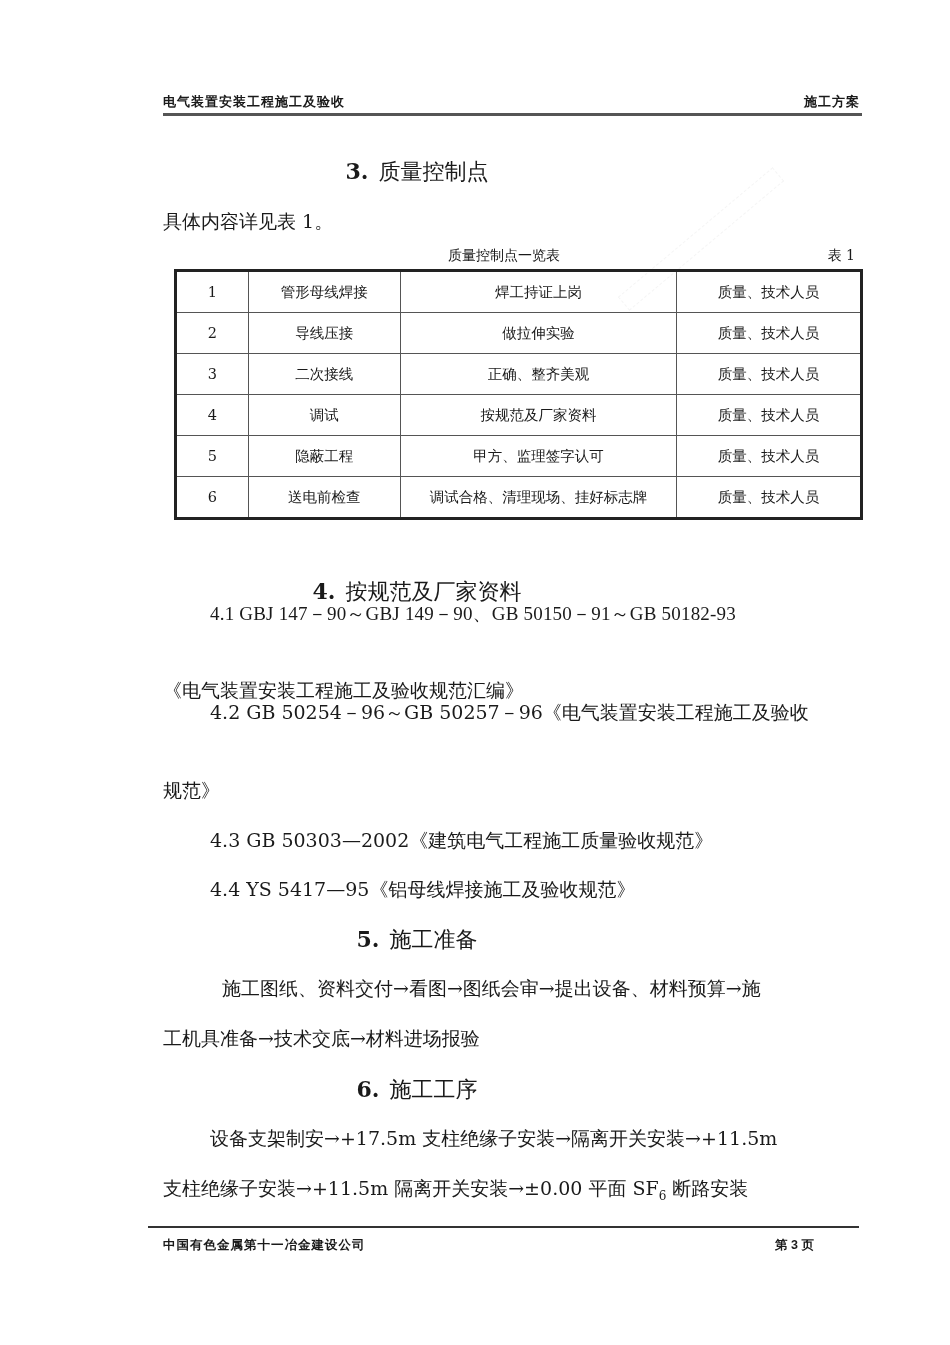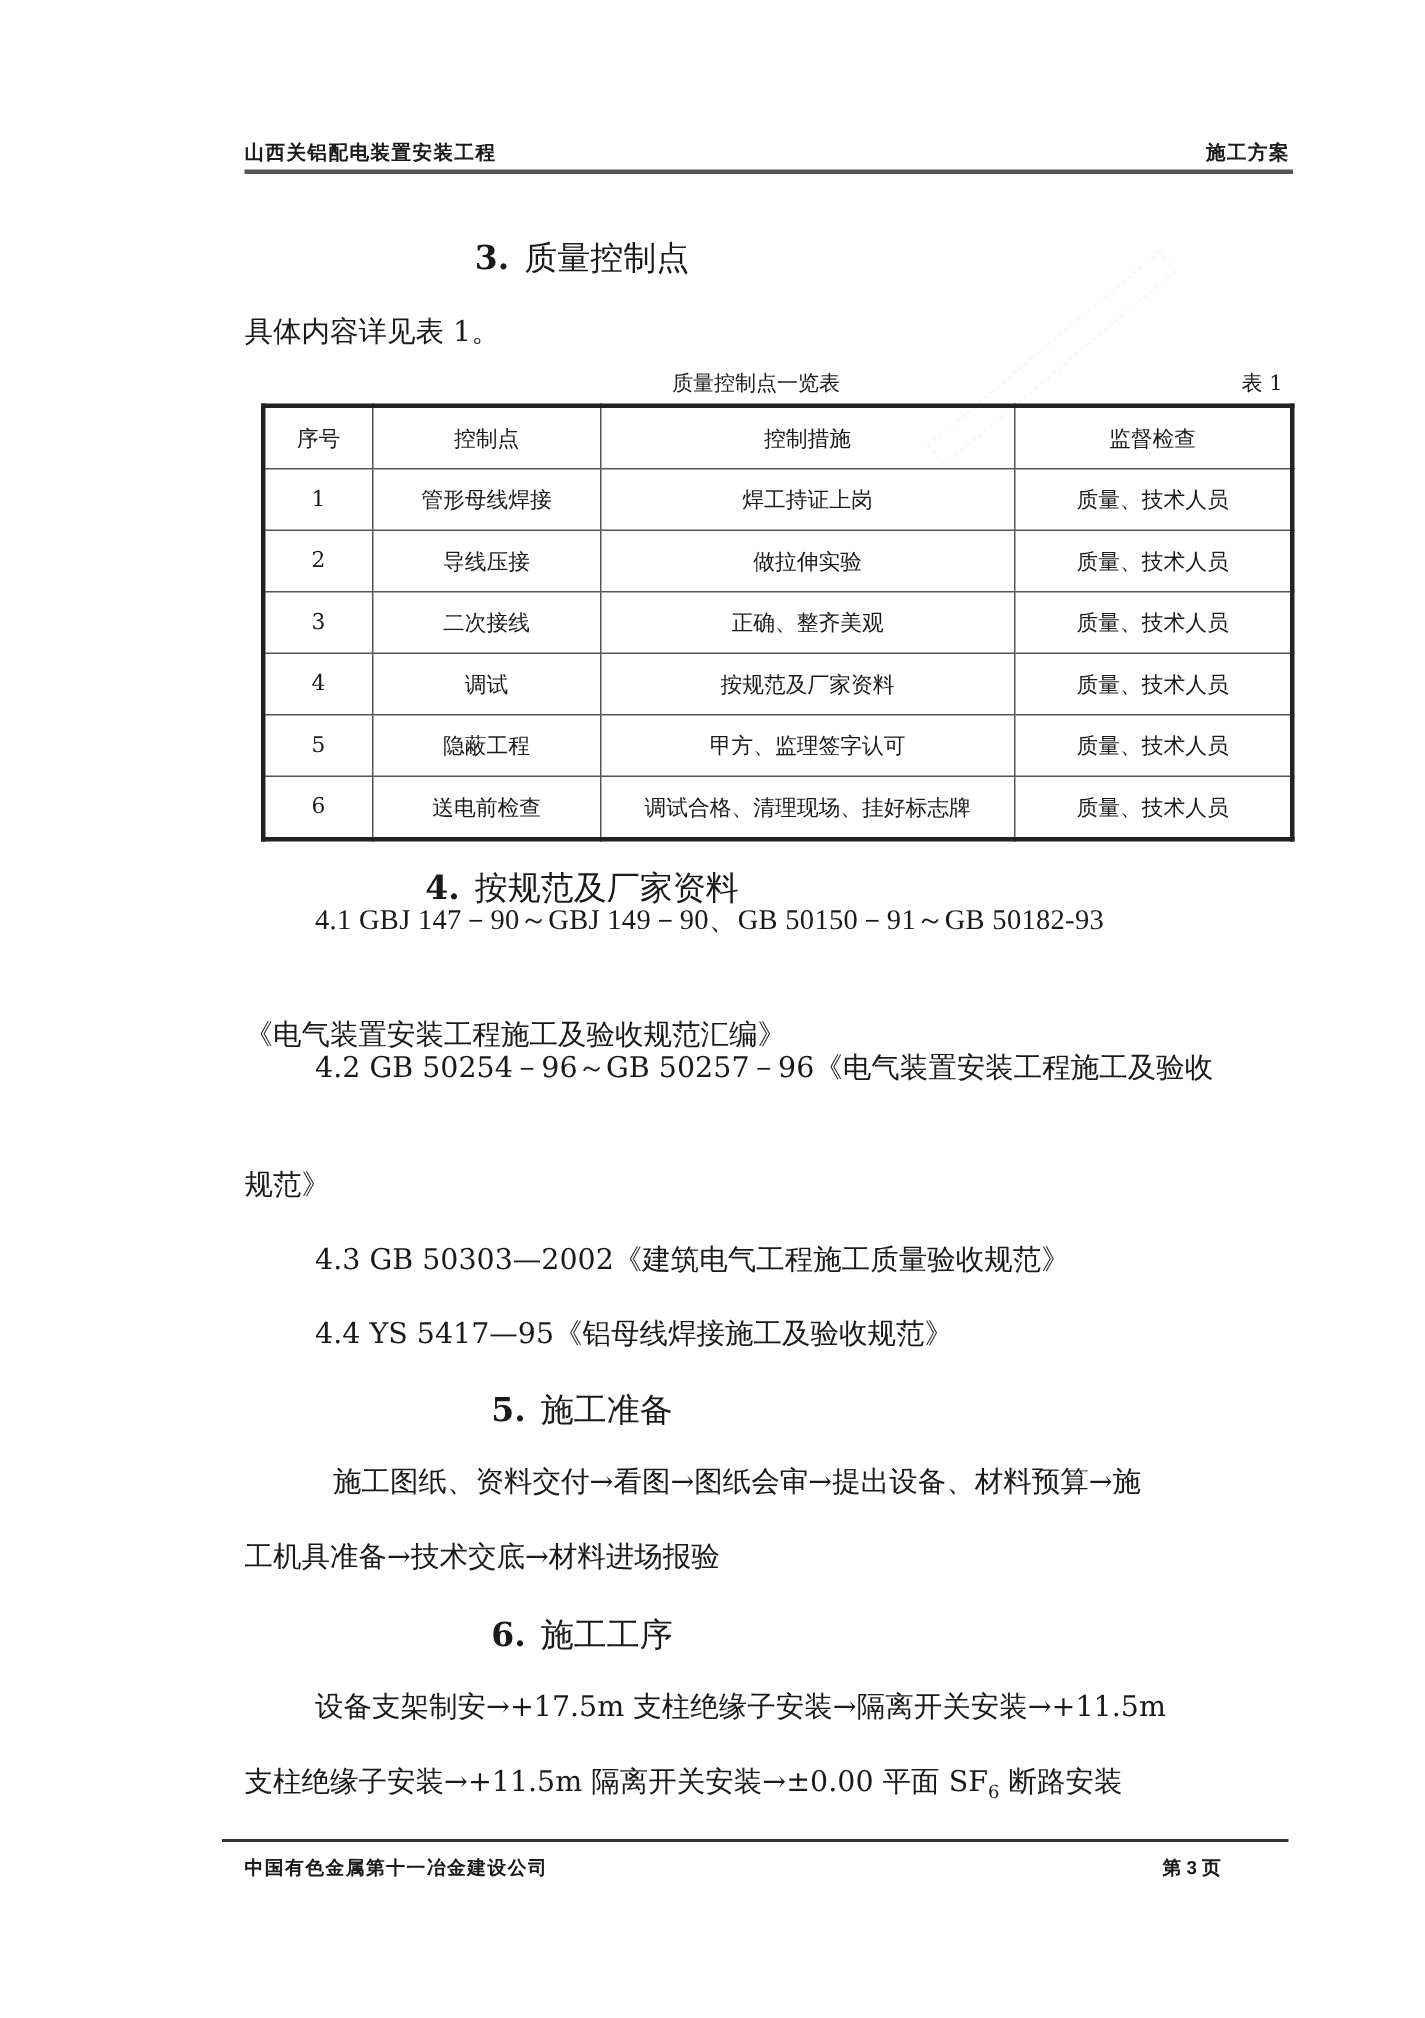--- a/index.html
+++ b/index.html
@@ -4,21 +4,21 @@
 <style>
   html, body { margin:0; padding:0; background:#ffffff; }
   body { width:950px; height:1345px; position:relative; overflow:hidden;
          font-family:"DejaVu Serif","Liberation Serif",serif; color:#1a1a1a; }
   .abs { position:absolute; }
   .hdr-left { left:163px; top:93px; font-size:13px; font-weight:bold; letter-spacing:1px;
               font-family:"DejaVu Sans","Liberation Sans",sans-serif; }
   .hdr-right { right:90px; top:93px; font-size:13px; font-weight:bold; letter-spacing:1px;
                font-family:"DejaVu Sans","Liberation Sans",sans-serif; }
   .hdr-rule { left:163px; top:113px; width:699px; height:3px; background:#555; }
-  .h2 { left:0; width:776px; text-align:center; font-size:22px; }
+  .h2 { left:0; width:776px; text-align:center; font-size:22px;padding-left:29px; }
   .h2 .num { font-weight:bold; margin-right:10px; }
   .para { left:163px; font-size:19px; line-height:24px; white-space:nowrap; }
   .indent { left:210px; }
   .caption { left:448px; top:247px; font-size:14px; }
   .tabno { right:95px; top:247px; font-size:14px;text-align:right; }
   table.qc { position:absolute; left:174px; top:269px; width:689px; border-collapse:collapse;
              border:3px solid #222; font-size:14.5px; }
   table.qc td, table.qc th { border:1px solid #555; text-align:center; height:40px; padding:0;
              font-weight:normal; }
   table.qc tr.head th { height:40px; }
@@ -27,47 +27,41 @@
               font-family:"DejaVu Sans","Liberation Sans",sans-serif; }
   .ftr-right { left:775px; top:1237px; font-size:12.5px; font-weight:bold;
                font-family:Liberation Sans, sans-serif; }
   .wm { left:600px; top:230px; width:200px; height:16px; transform:rotate(-40deg);
         border:1px dashed #eee; opacity:.6; }
   sub { font-size:12px; }
 </style>
 </head>
 <body>
 
-<div class="abs hdr-left">山西关铝配电装置安装工程</div>
+<div class="abs hdr-left">电气装置安装工程施工及验收</div>
 <div class="abs hdr-right">施工方案</div>
 <div class="abs hdr-rule"></div>
 
 <div class="abs wm"></div>
 
 <div class="abs h2" style="top:157px;">
   <span class="num">3.</span><span>质量控制点</span>
 </div>
 <div class="abs para" style="top:209px;">具体内容详见表 1。</div>
 <div class="abs caption">质量控制点一览表</div>
 <div class="abs tabno">表 1</div>
 
 <table class="qc">
   <colgroup>
       <col style="width:73px">
       <col style="width:153px">
       <col style="width:277px">
       <col style="width:186px">
     </colgroup>
   <tbody>
-      <tr class="head">
-    <th>序号</th>
-    <th>控制点</th>
-    <th>控制措施</th>
-    <th>监督检查</th>
-  </tr>
   <tr>
     <td>1</td>
     <td>管形母线焊接</td>
     <td>焊工持证上岗</td>
     <td>质量、技术人员</td>
   </tr>
   <tr>
     <td>2</td>
     <td>导线压接</td>
     <td>做拉伸实验</td>

